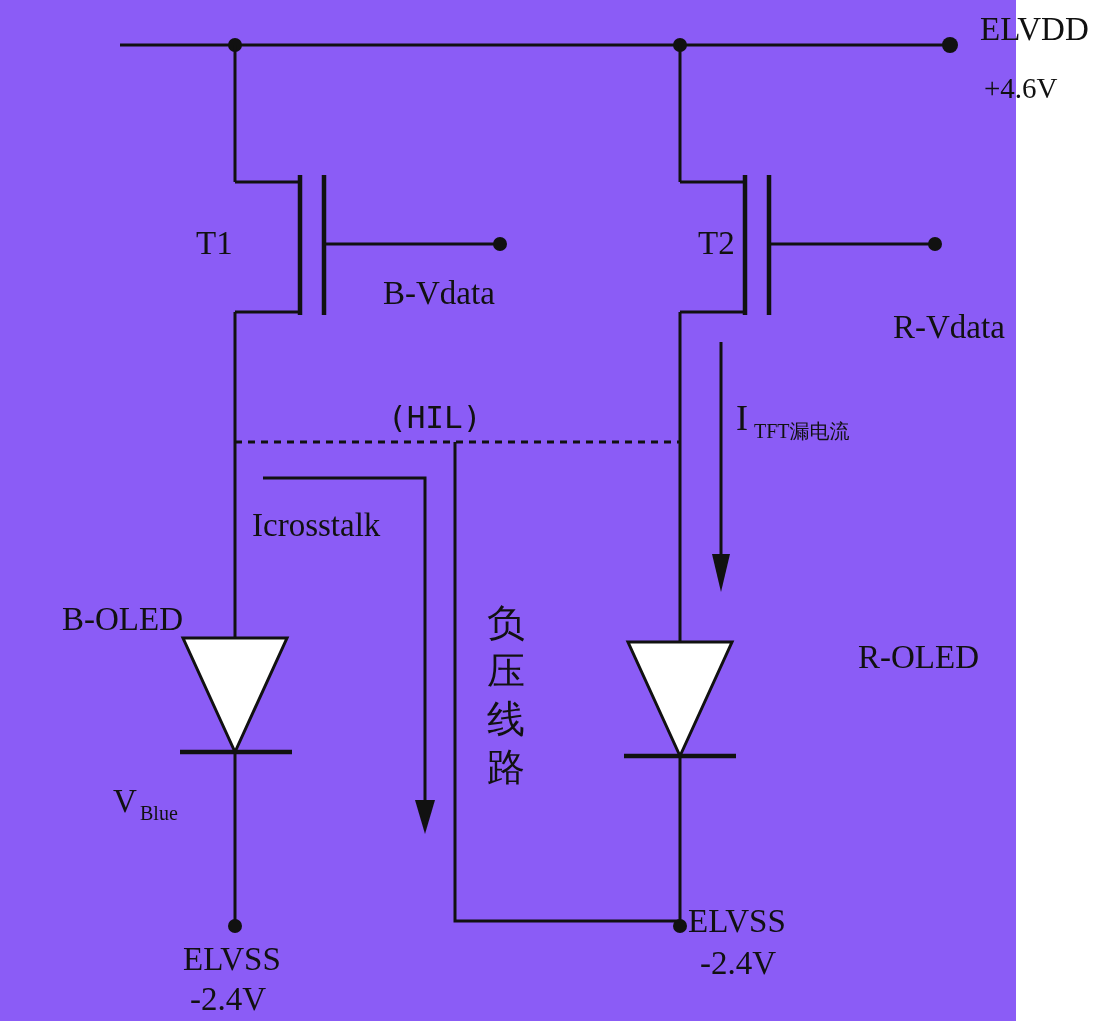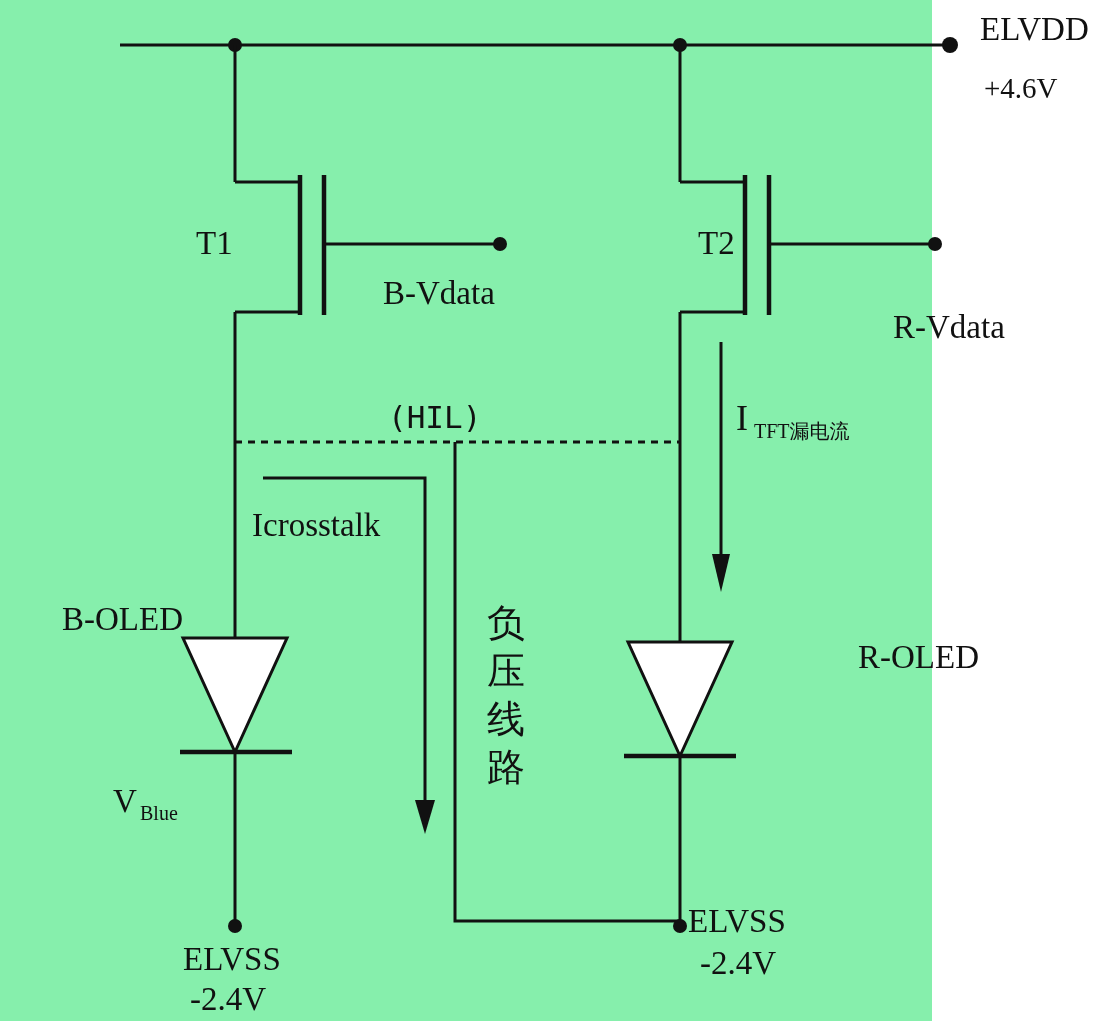--- a/index.html
+++ b/index.html
@@ -2,23 +2,23 @@
 <html><head>
 <meta charset="utf-8">
 <style>
   html, body {
     margin: 0;
     padding: 0;
     background: #ffffff;
   }
   .stage {
     position: relative;
-    width: 932px;
+    width: 1016px;
     height: 1021px;
-    background: #86efac;
+    background: #8b5cf6;
     font-family: "Liberation Serif", "DejaVu Serif", serif;
   }
   svg { display: block; }
   .wire {
     stroke: #111111;
     stroke-width: 3;
     fill: none;
     stroke-linecap: butt;
   }
   .wire-thick {

